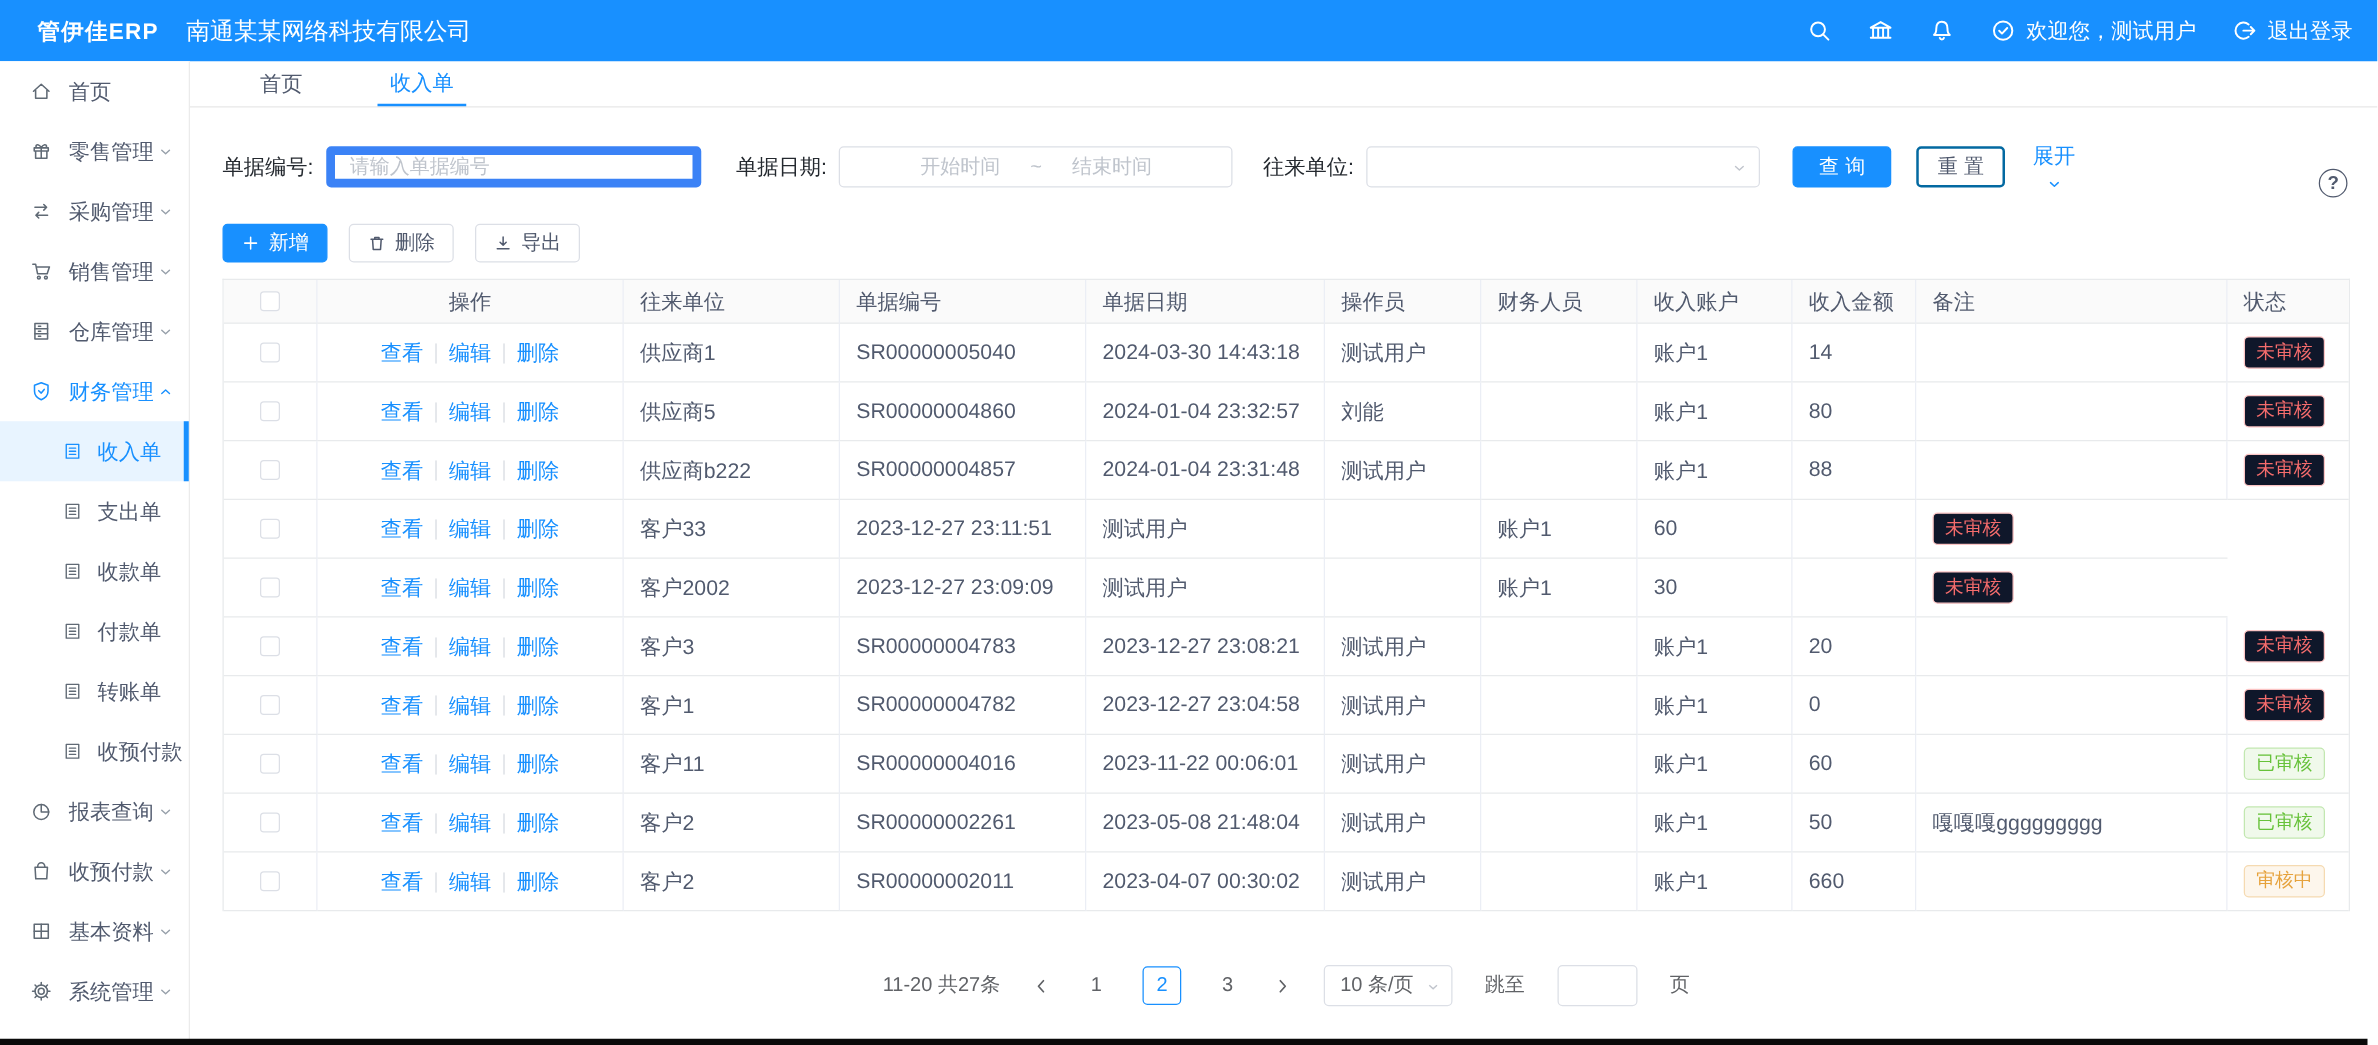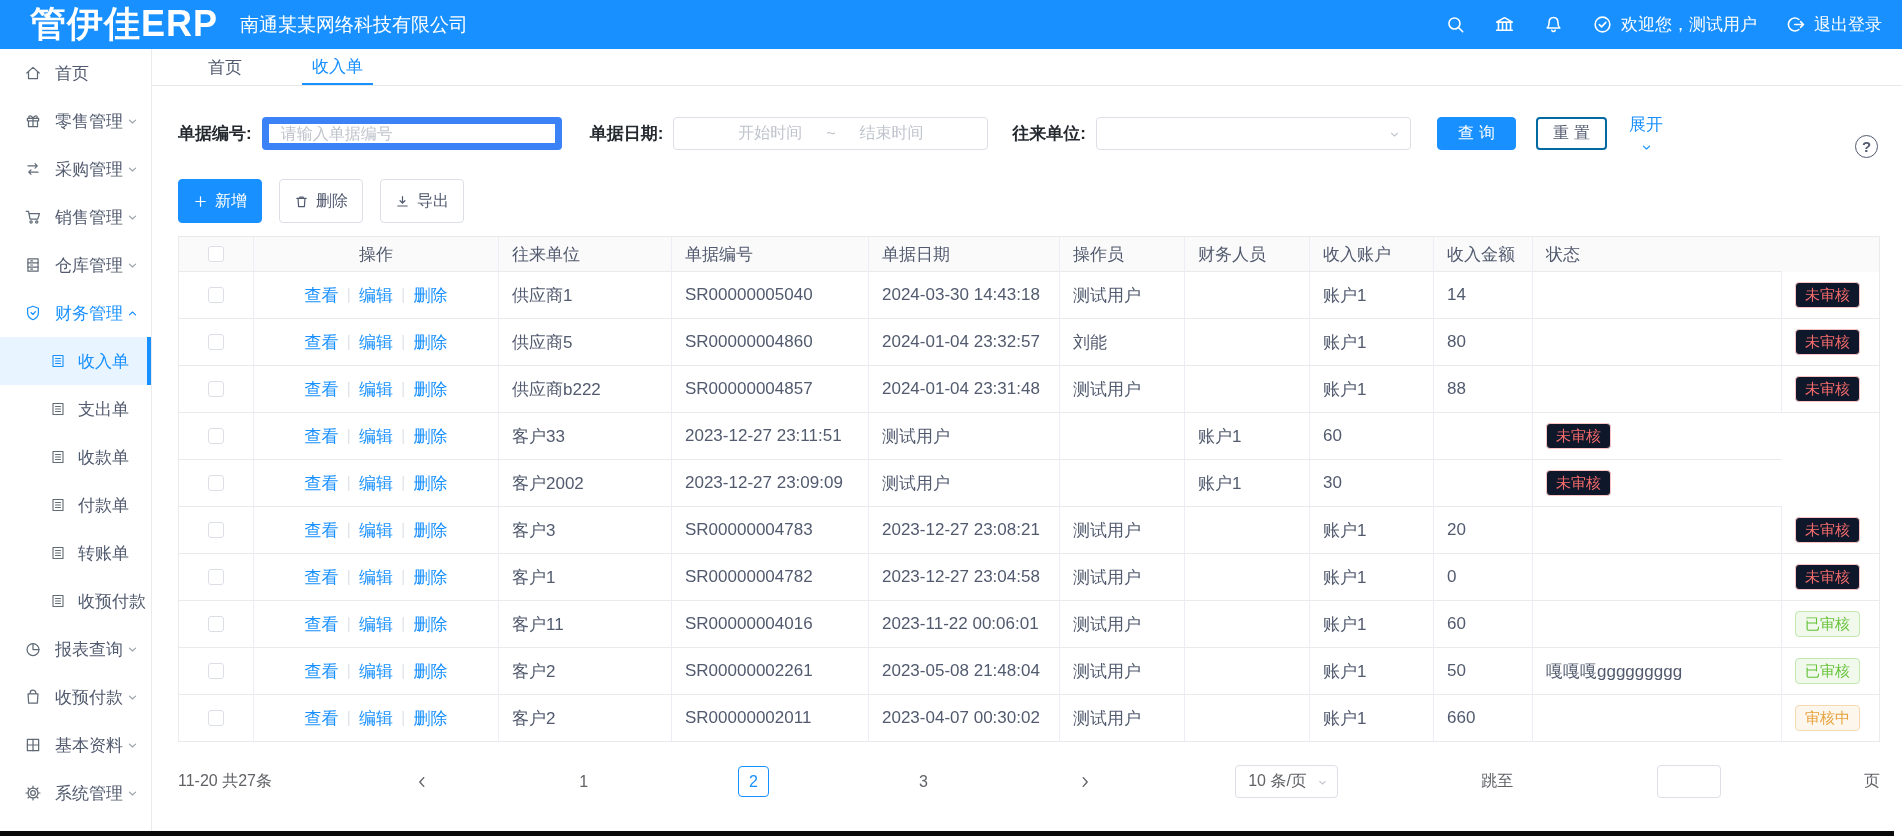--- a/index.html
+++ b/index.html
@@ -5,21 +5,21 @@
   * { box-sizing: border-box; margin: 0; padding: 0; }
   html,body { width:1902px; height:836px; }
   body {
     font-family: "Liberation Sans", "DejaVu Sans", sans-serif;
     background:#fff; color:#515a6e; overflow:hidden; position:relative;
   }
   svg { display:block; }
 
   
   .topbar { height:49px; background:#1890ff; display:flex; align-items:center; color:#fff; }
-  .logo { font-size:36px; font-weight:700; margin-left:30px; letter-spacing:1px; white-space:nowrap; }
+  .logo { font-size:18px; font-weight:700; margin-left:30px; letter-spacing:1px; white-space:nowrap; }
   .company { font-size:19px; margin-left:22px; white-space:nowrap; }
   .topbar-right { margin-left:auto; display:flex; align-items:center; gap:28px; margin-right:20px; font-size:17px; }
   .tb-icon svg { width:21px; height:21px; stroke:#fff; fill:none; stroke-width:1.2; stroke-linecap:round; stroke-linejoin:round; }
   .tb-group { display:flex; align-items:center; gap:8px; cursor:pointer; white-space:nowrap; }
 
   
   .bodyrow { display:flex; height:787px; }
   .sidebar { width:152px; background:#fff; border-right:1px solid #ebebeb; flex-shrink:0; }
   .main { flex:1; position:relative; display:flex; flex-direction:column; }
 
@@ -40,35 +40,35 @@
 
   
   .tabbar { height:37px; border-bottom:1px solid #e8e8e8; display:flex; align-items:stretch; padding-left:46px; gap:50px; flex-shrink:0; }
   .tab { display:flex; align-items:center; font-size:17px; color:#515a6e; padding:0 10px; cursor:pointer; }
   .tab.active { color:#1890ff; border-bottom:2px solid #1890ff; }
 
   
   .content { padding:0 22px 0 26px; flex:1; position:relative; }
 
   .filterbar { margin-top:27px; display:flex; align-items:center; font-size:17px; color:#24292f; }
-  .f-label { font-weight:700; margin-right:10px; white-space:nowrap; }
+  .f-label { font-weight:400; margin-right:10px; white-space:nowrap; }
   .f-input { width:300px; height:33px; border:7px solid #3b82f6; border-radius:4px; padding:0 12px; font-size:16px; color:#ef4444; font-family:inherit; outline:none; margin-right:28px; }
   .f-input::placeholder { color:#bfc4cc; }
   .daterange { width:315px; height:33px; border:1px solid #dcdfe6; border-radius:4px; display:flex; align-items:center; justify-content:center; gap:24px; font-size:16px; color:#bfc4cc; margin-right:24px; }
   .f-select { width:315px; height:33px; border:1px solid #dcdfe6; border-radius:4px; position:relative; margin-right:26px; }
   .f-select .sel-chev { position:absolute; right:9px; top:10px; color:#c0c4cc; }
   .f-select .sel-chev svg { width:13px; height:13px; stroke:currentColor; fill:none; stroke-width:1.4; stroke-linecap:round; stroke-linejoin:round; }
   .btn { height:33px; border-radius:4px; font-size:16px; font-family:inherit; cursor:pointer; display:inline-flex; align-items:center; justify-content:center; }
   .btn-primary { background:#1890ff; border:1px solid #1890ff; color:#fff; padding:0 15px; letter-spacing:5px; text-indent:5px; margin-right:20px; }
   .btn-default { background:#fff; border:2px solid #0369a1; color:#515a6e; padding:0 10px; letter-spacing:5px; text-indent:5px; margin-right:22px; }
   .expand-link { color:#1890ff; font-size:17px; display:flex; align-items:center; gap:5px; cursor:pointer;flex-direction:column; }
   .expand-link svg { width:13px; height:13px; stroke:#1890ff; fill:none; stroke-width:1.5; stroke-linecap:round; stroke-linejoin:round; }
 
   .toolbar { margin-top:25px; display:flex; align-items:center; gap:17px; }
-  .tb-btn { height:44px; border-radius:4px; font-size:16px; display:inline-flex; align-items:center; gap:7px; padding:0 14px; cursor:pointer; }
+  .tb-btn { height:31px; border-radius:4px; font-size:16px; display:inline-flex; align-items:center; gap:7px; padding:0 14px; cursor:pointer; }
   .tb-btn svg { width:15px; height:15px; stroke:currentColor; fill:none; stroke-width:1.3; stroke-linecap:round; stroke-linejoin:round; }
   .tb-add { background:#1890ff; border:1px solid #1890ff; color:#fff; }
   .tb-plain { background:#fff; border:1px solid #dcdfe6; color:#515a6e; }
 
   .help-circle { position:absolute; top:86px; right:24px; width:23px; height:23px; border:1.5px solid #515a6e; border-radius:50%; display:flex; align-items:center; justify-content:center; font-size:15px; font-weight:700; color:#515a6e; cursor:pointer; }
 
   
   .tbl { margin-top:13px; border:1px solid #e8eaec; border-bottom:none; font-size:17px; }
   .trow, .thead { display:grid; grid-template-columns:75px 245px 173px 197px 191px 125px 125px 124px 99px 1fr 97px; }
   .thead { background:#fafafa; }
@@ -78,21 +78,21 @@
   .c-center { justify-content:center; }
   .checkbox { width:16px; height:16px; border:1px solid #dcdfe6; border-radius:3px; background:#fff; cursor:pointer; }
   .oplink { color:#1890ff; text-decoration:none; cursor:pointer; }
   .opsep { color:#e2e5e9; margin:0 8px; }
   .badge { font-size:15px; padding:3px 9px; border-radius:4px; border:1px solid transparent; line-height:1.2; }
   .badge.danger  { color:#f56c6c; background:#0f172a; border-color:#fbc4c4; }
   .badge.success { color:#67c23a; background:#f0f9eb; border-color:#c2e7b0; }
   .badge.warning { color:#e6a23c; background:#fdf6ec; border-color:#f5dab1; }
 
   
-  .pagination { margin-top:23px; display:flex; align-items:center; justify-content:space-between; gap:26px; font-size:16px; color:#606266; }
+  .pagination { margin-top:43px; display:flex; align-items:center; justify-content:center; gap:26px; font-size:16px; color:#606266; }
   .pg-arrow { color:#606266; cursor:pointer; display:flex; }
   .pg-arrow svg { width:14px; height:14px; stroke:currentColor; fill:none; stroke-width:1.6; stroke-linecap:round; stroke-linejoin:round; }
   .pg-num { min-width:22px; text-align:center; cursor:pointer; }
   .pg-num.current { width:31px; height:31px; border:1px solid #1890ff; border-radius:4px; color:#1890ff; display:flex; align-items:center; justify-content:center; }
   .pg-size { height:33px; border:1px solid #dcdfe6; border-radius:4px; padding:0 30px 0 12px; display:flex; align-items:center; position:relative; color:#606266; cursor:pointer; }
   .pg-size .sel-chev { position:absolute; right:8px; top:10px; color:#c0c4cc; }
   .pg-size .sel-chev svg { width:13px; height:13px; stroke:currentColor; fill:none; stroke-width:1.4; }
   .pg-jump-input { width:64px; height:33px; border:1px solid #dcdfe6; border-radius:4px; outline:none; padding:0 8px; font-size:16px; font-family:inherit; }
 
   .bottom-strip { position:absolute; left:0; bottom:0; width:1894px; height:5px; background:#0a0a0a; }
@@ -396,20 +396,21 @@
               <span class="checkbox"></span>
             </div>
           <div class="td c-center">操作</div>
           <div class="td">往来单位</div>
           <div class="td">单据编号</div>
           <div class="td">单据日期</div>
           <div class="td">操作员</div>
           <div class="td">财务人员</div>
           <div class="td">收入账户</div>
           <div class="td">收入金额</div>
+          <div class="td">备注</div>
           <div class="td">状态</div>
         </div>
         <div>
 
             <div class="trow">
               <div class="td c-center">
                 <span class="checkbox"></span>
               </div>
               <div class="td c-center">
                 <a class="oplink">查看</a>

